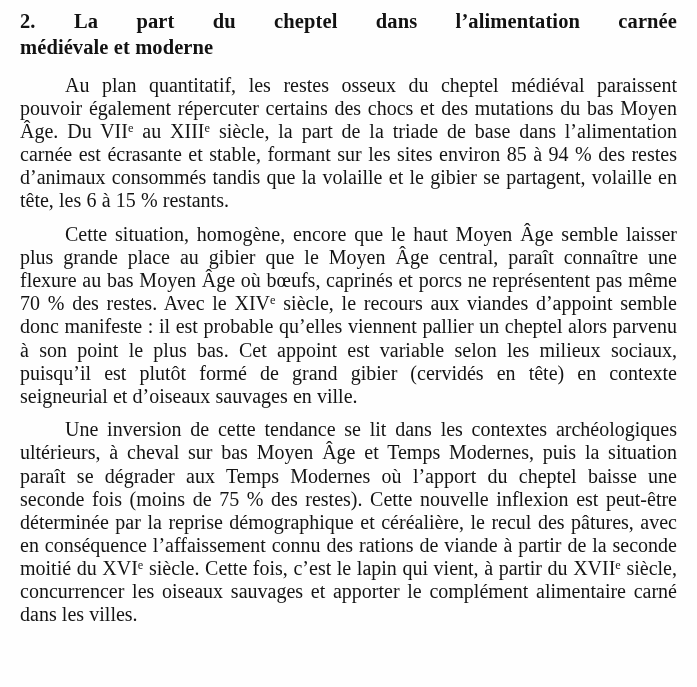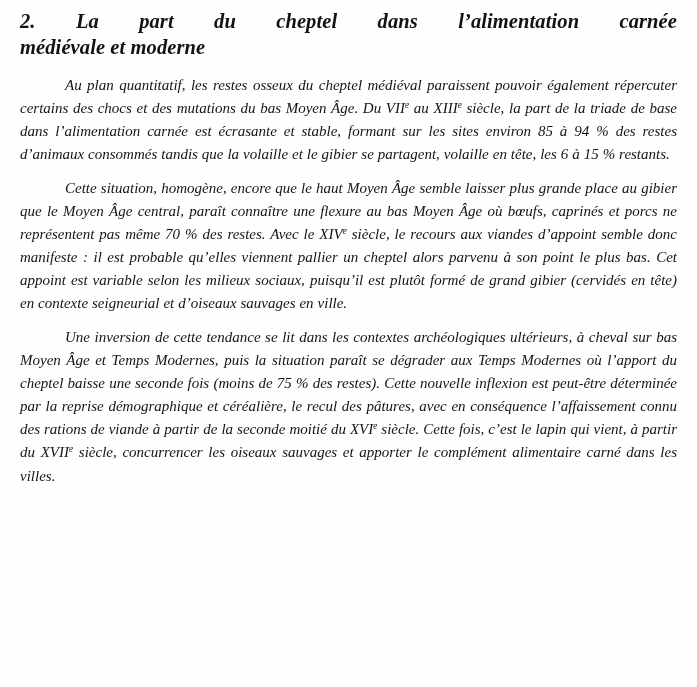--- a/index.html
+++ b/index.html
@@ -23,21 +23,20 @@
     box-sizing: border-box;
     padding: 0;
     background: #fefefe;
   }
 
   .content {
     position: absolute;
     left: 20px;
     top: 8px;
     width: 657px;
-    font-style: italic;
   }
 
   
   .section-heading {
     font-size: 20.5px;
     font-weight: bold;
     line-height: 26px;
     text-align: justify;
     text-align-last: left;
     margin: 0 0 14px 0;
@@ -51,21 +50,21 @@
     text-align-last: justify;
     white-space: normal;
   }
   .section-heading .heading-line-2 {
     display: block;
     text-align: left;
   }
 
   
   .body-par {
-    font-size: 15px;
+    font-size: 20px;
     line-height: 23.1px;
     text-align: justify;
     text-align-last: left;
     text-indent: 45px;
     margin: 0 0 10.5px 0;
     color: #141414;
     hyphens: manual;
     word-spacing: 0.2px;
   }
   .body-par:last-child {

